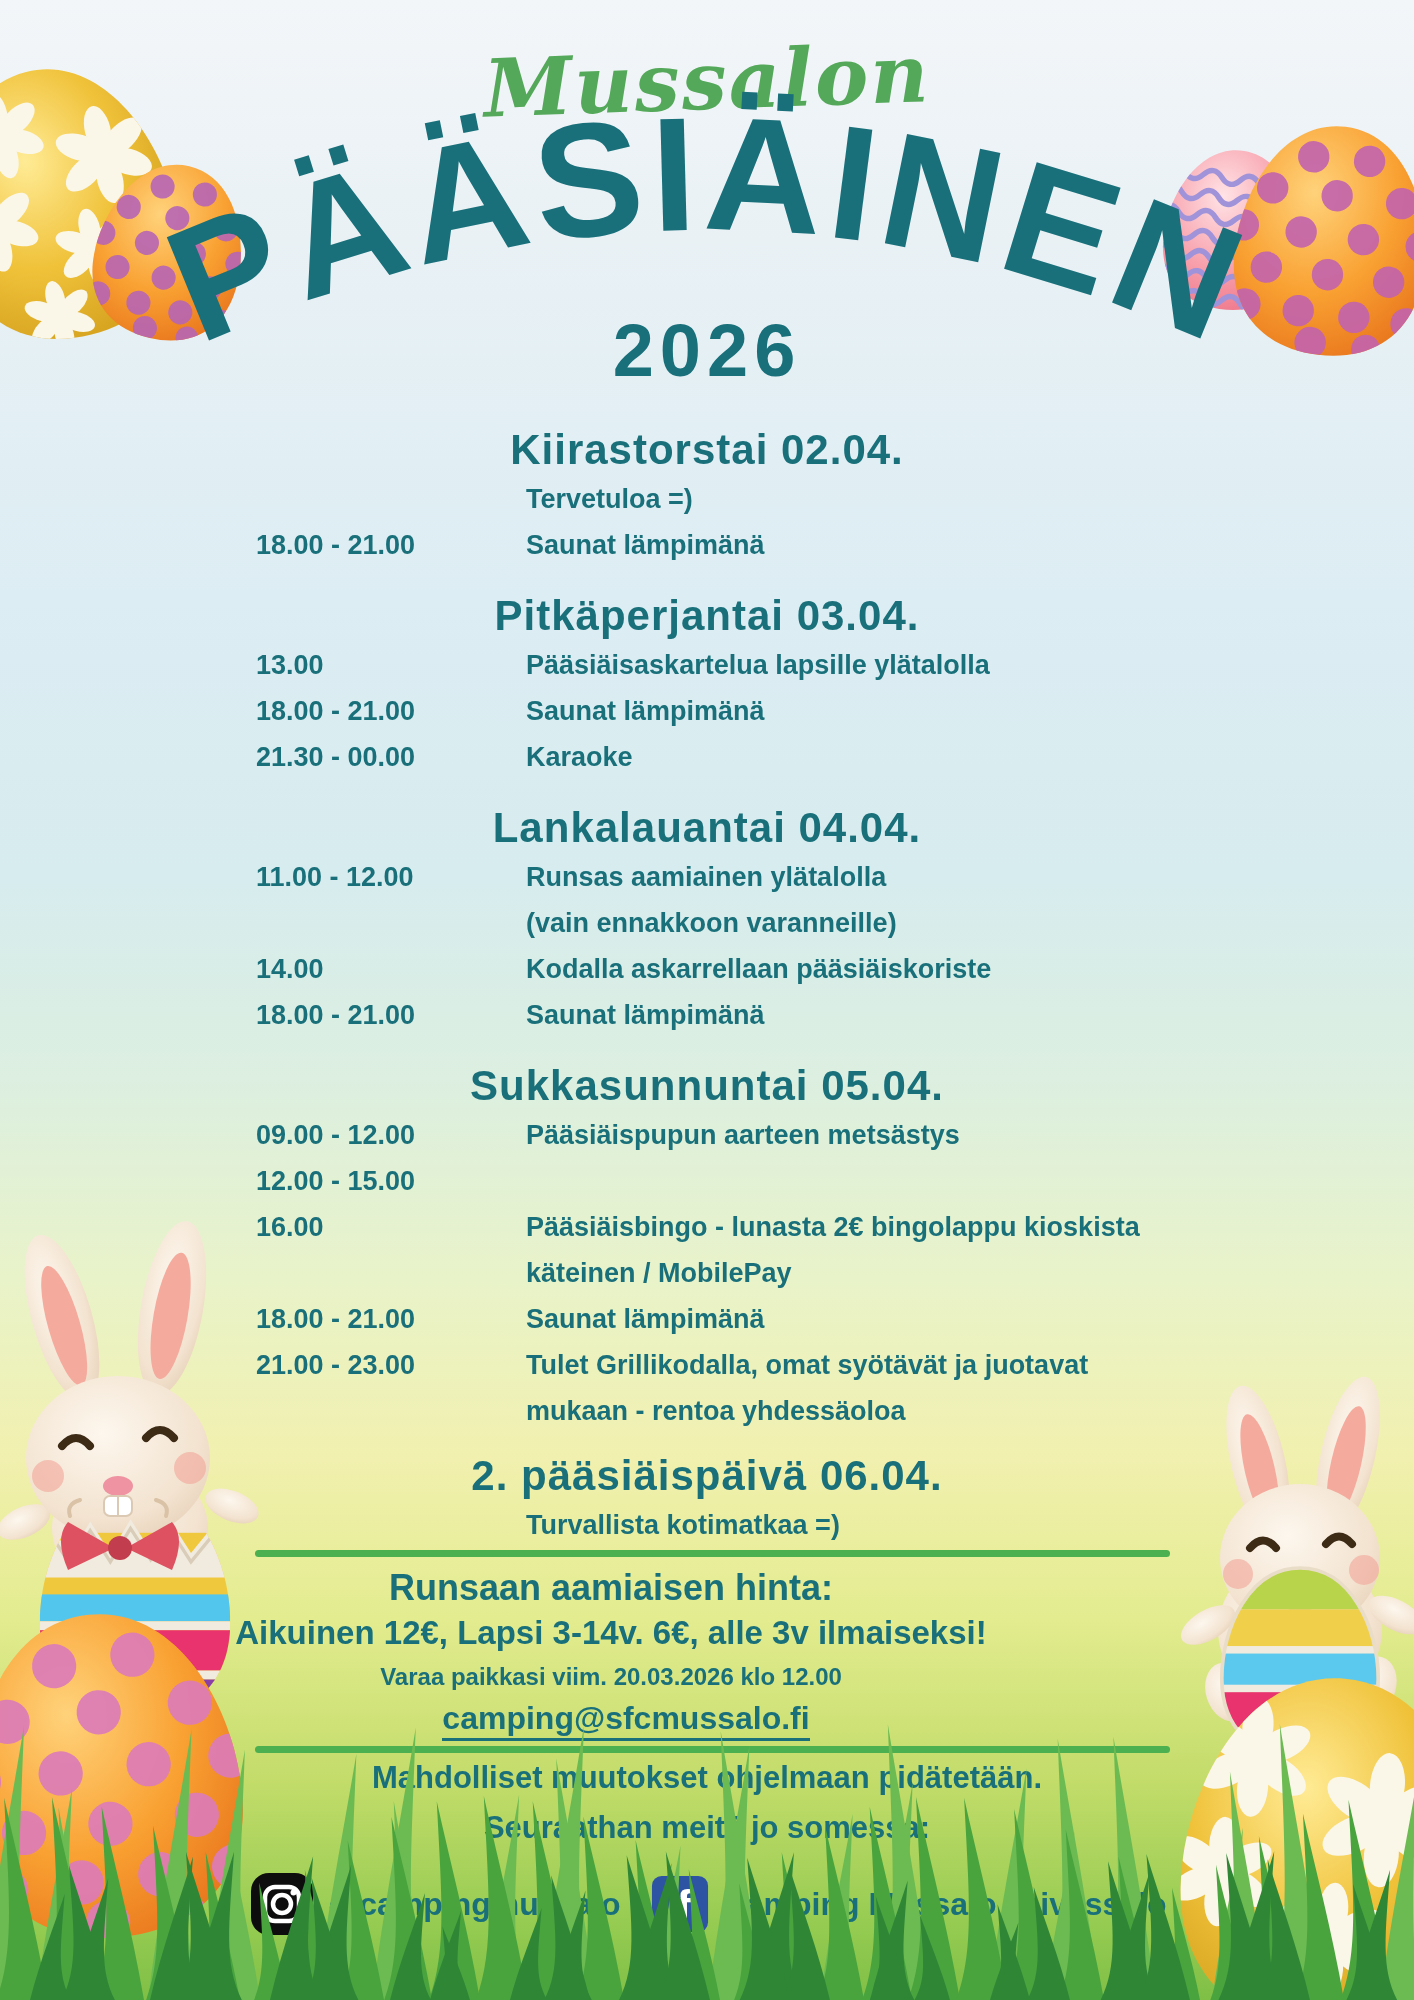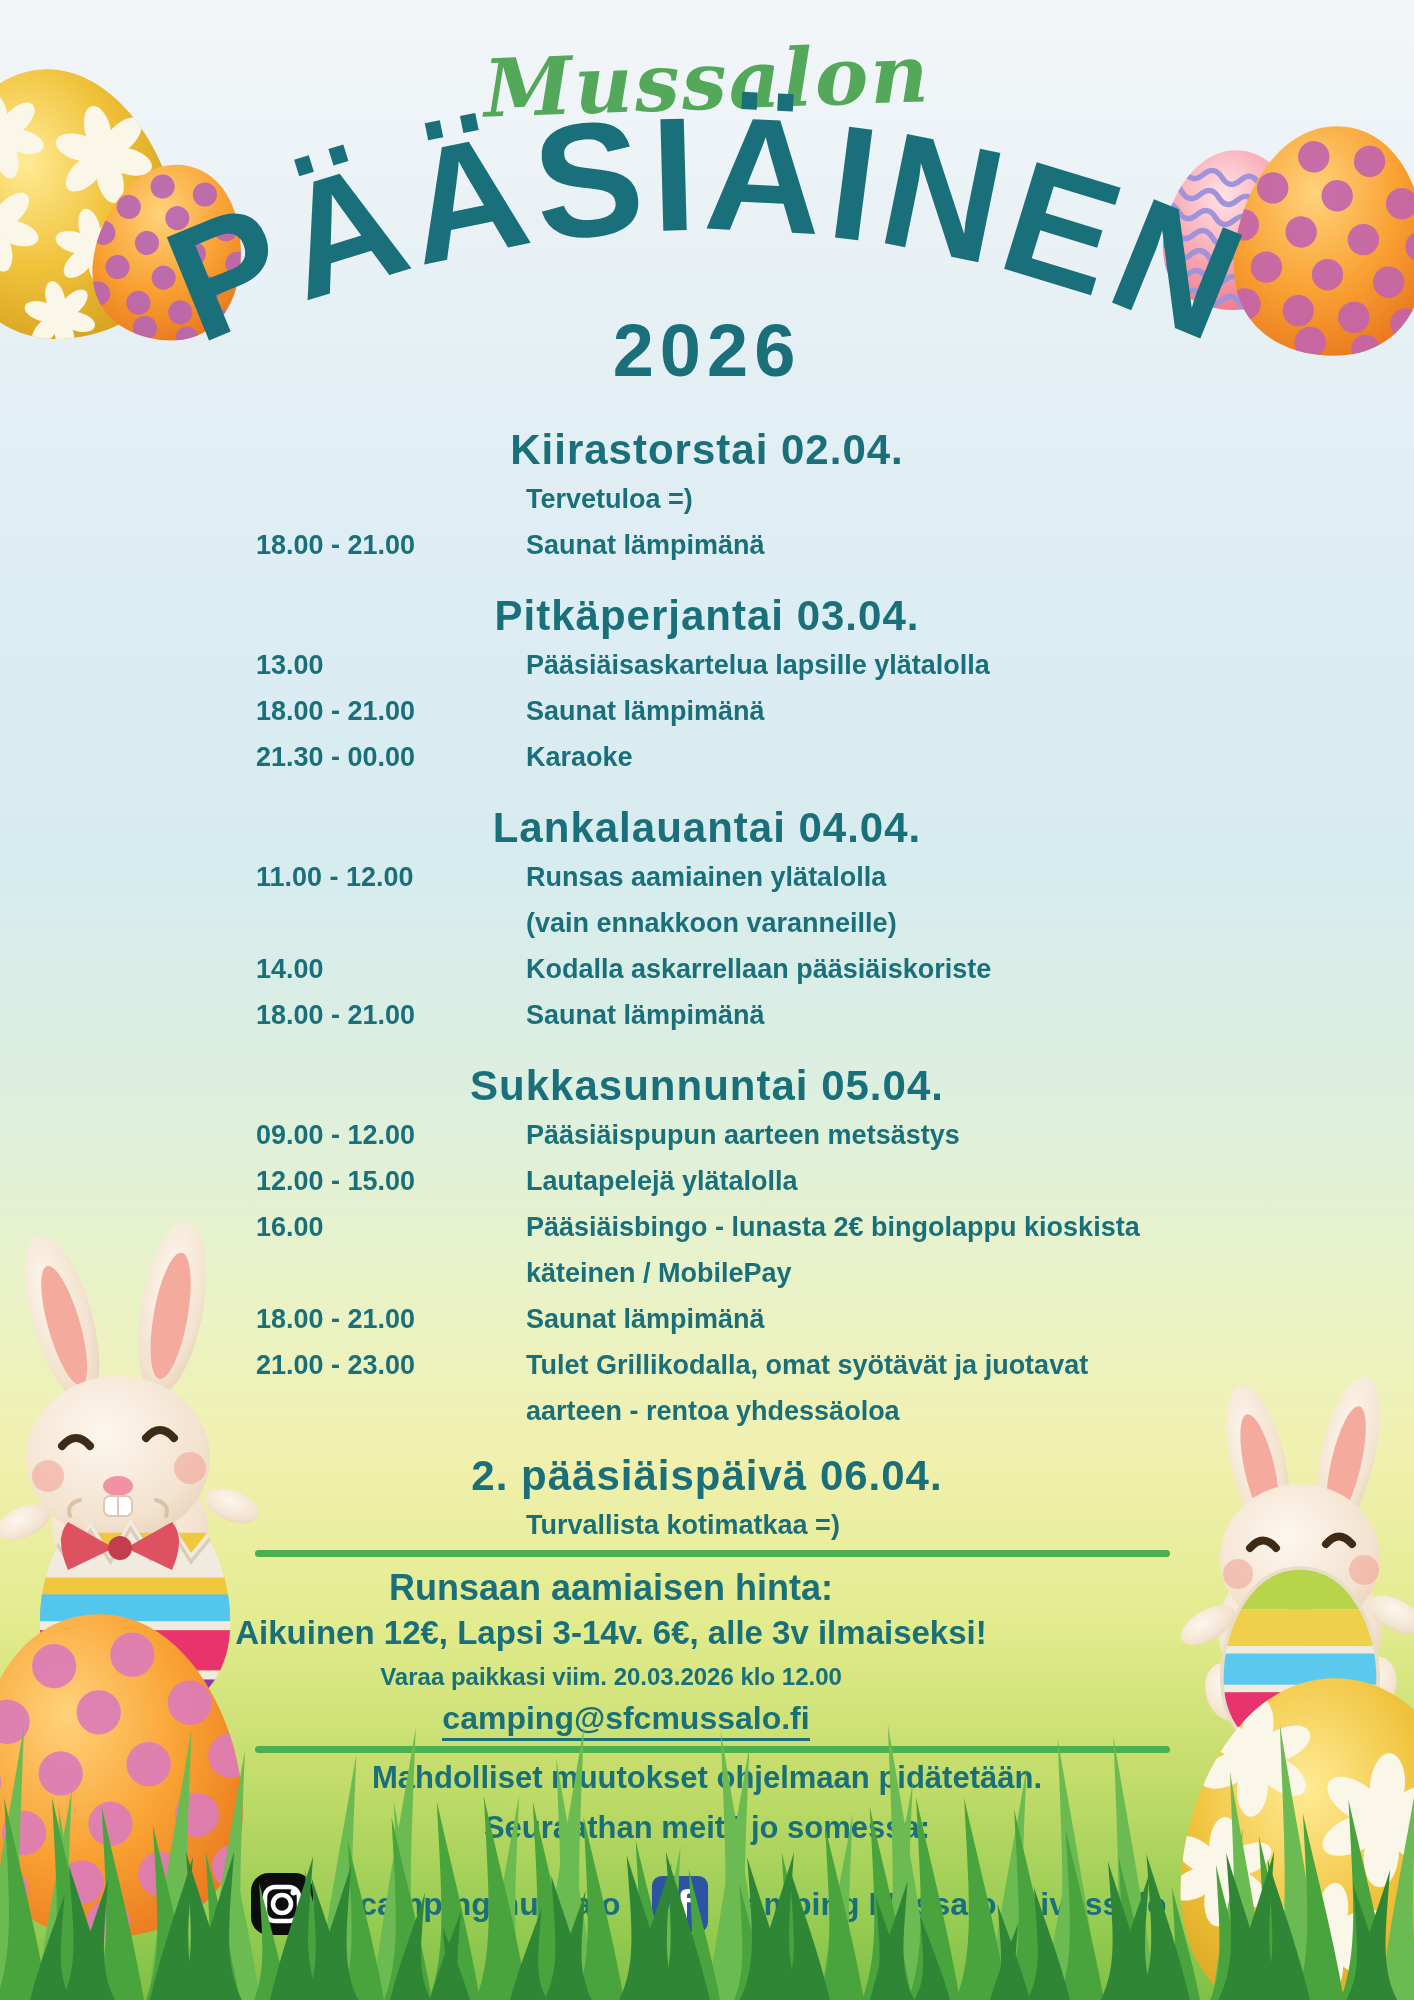--- a/index.html
+++ b/index.html
@@ -210,41 +210,40 @@
         <div class="time">18.00 - 21.00</div>
         <div class="desc">Saunat lämpimänä</div>
       </div>
       <div class="day-heading">Sukkasunnuntai 05.04.</div>
       <div class="row">
         <div class="time">09.00 - 12.00</div>
         <div class="desc">Pääsiäispupun aarteen metsästys</div>
       </div>
       <div class="row">
         <div class="time">12.00 - 15.00</div>
-        <div class="desc">Lautapelejä ylätalolla</div>
       </div>
       <div class="row">
         <div class="time">16.00</div>
         <div class="desc">Pääsiäisbingo - lunasta 2€ bingolappu kioskista</div>
       </div>
       <div class="row">
         <div class="time"></div>
         <div class="desc">käteinen / MobilePay</div>
       </div>
       <div class="row">
         <div class="time">18.00 - 21.00</div>
         <div class="desc">Saunat lämpimänä</div>
       </div>
       <div class="row">
         <div class="time">21.00 - 23.00</div>
         <div class="desc">Tulet Grillikodalla, omat syötävät ja juotavat</div>
       </div>
       <div class="row">
         <div class="time"></div>
-        <div class="desc">aarteen - rentoa yhdessäoloa</div>
+        <div class="desc">mukaan - rentoa yhdessäoloa</div>
       </div>
       <div class="day-heading tight">2. pääsiäispäivä 06.04.</div>
       <div class="row">
         <div class="time"></div>
         <div class="desc">Turvallista kotimatkaa =)</div>
       </div>
     </div>
 
   <div class="divider" id="divider-1"></div>
   <div class="pricing">

